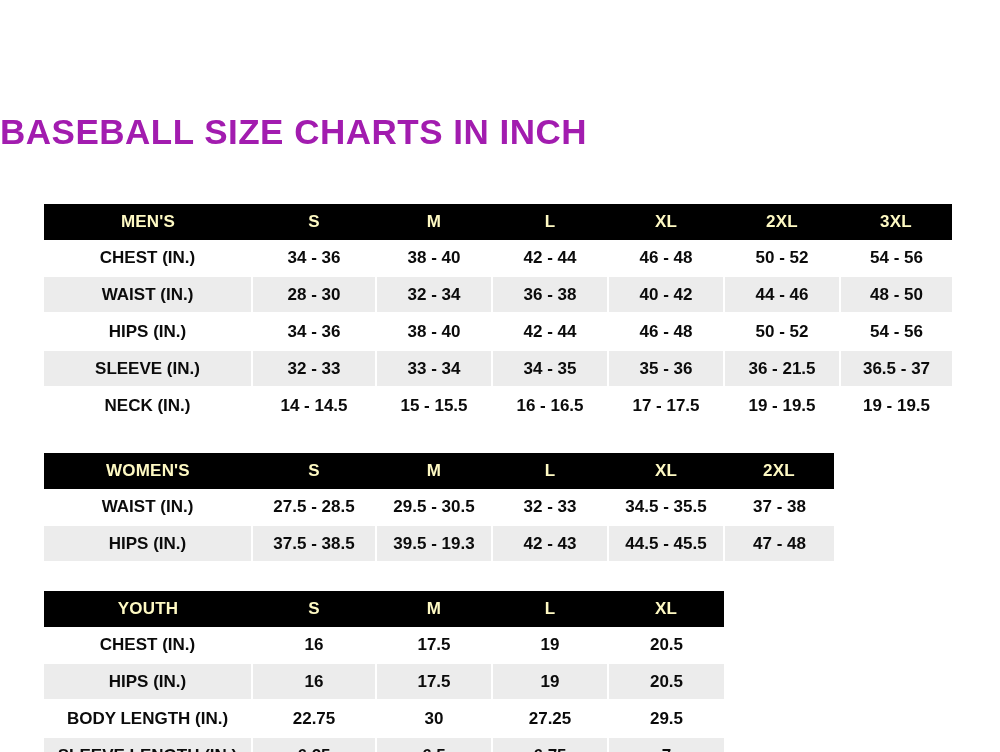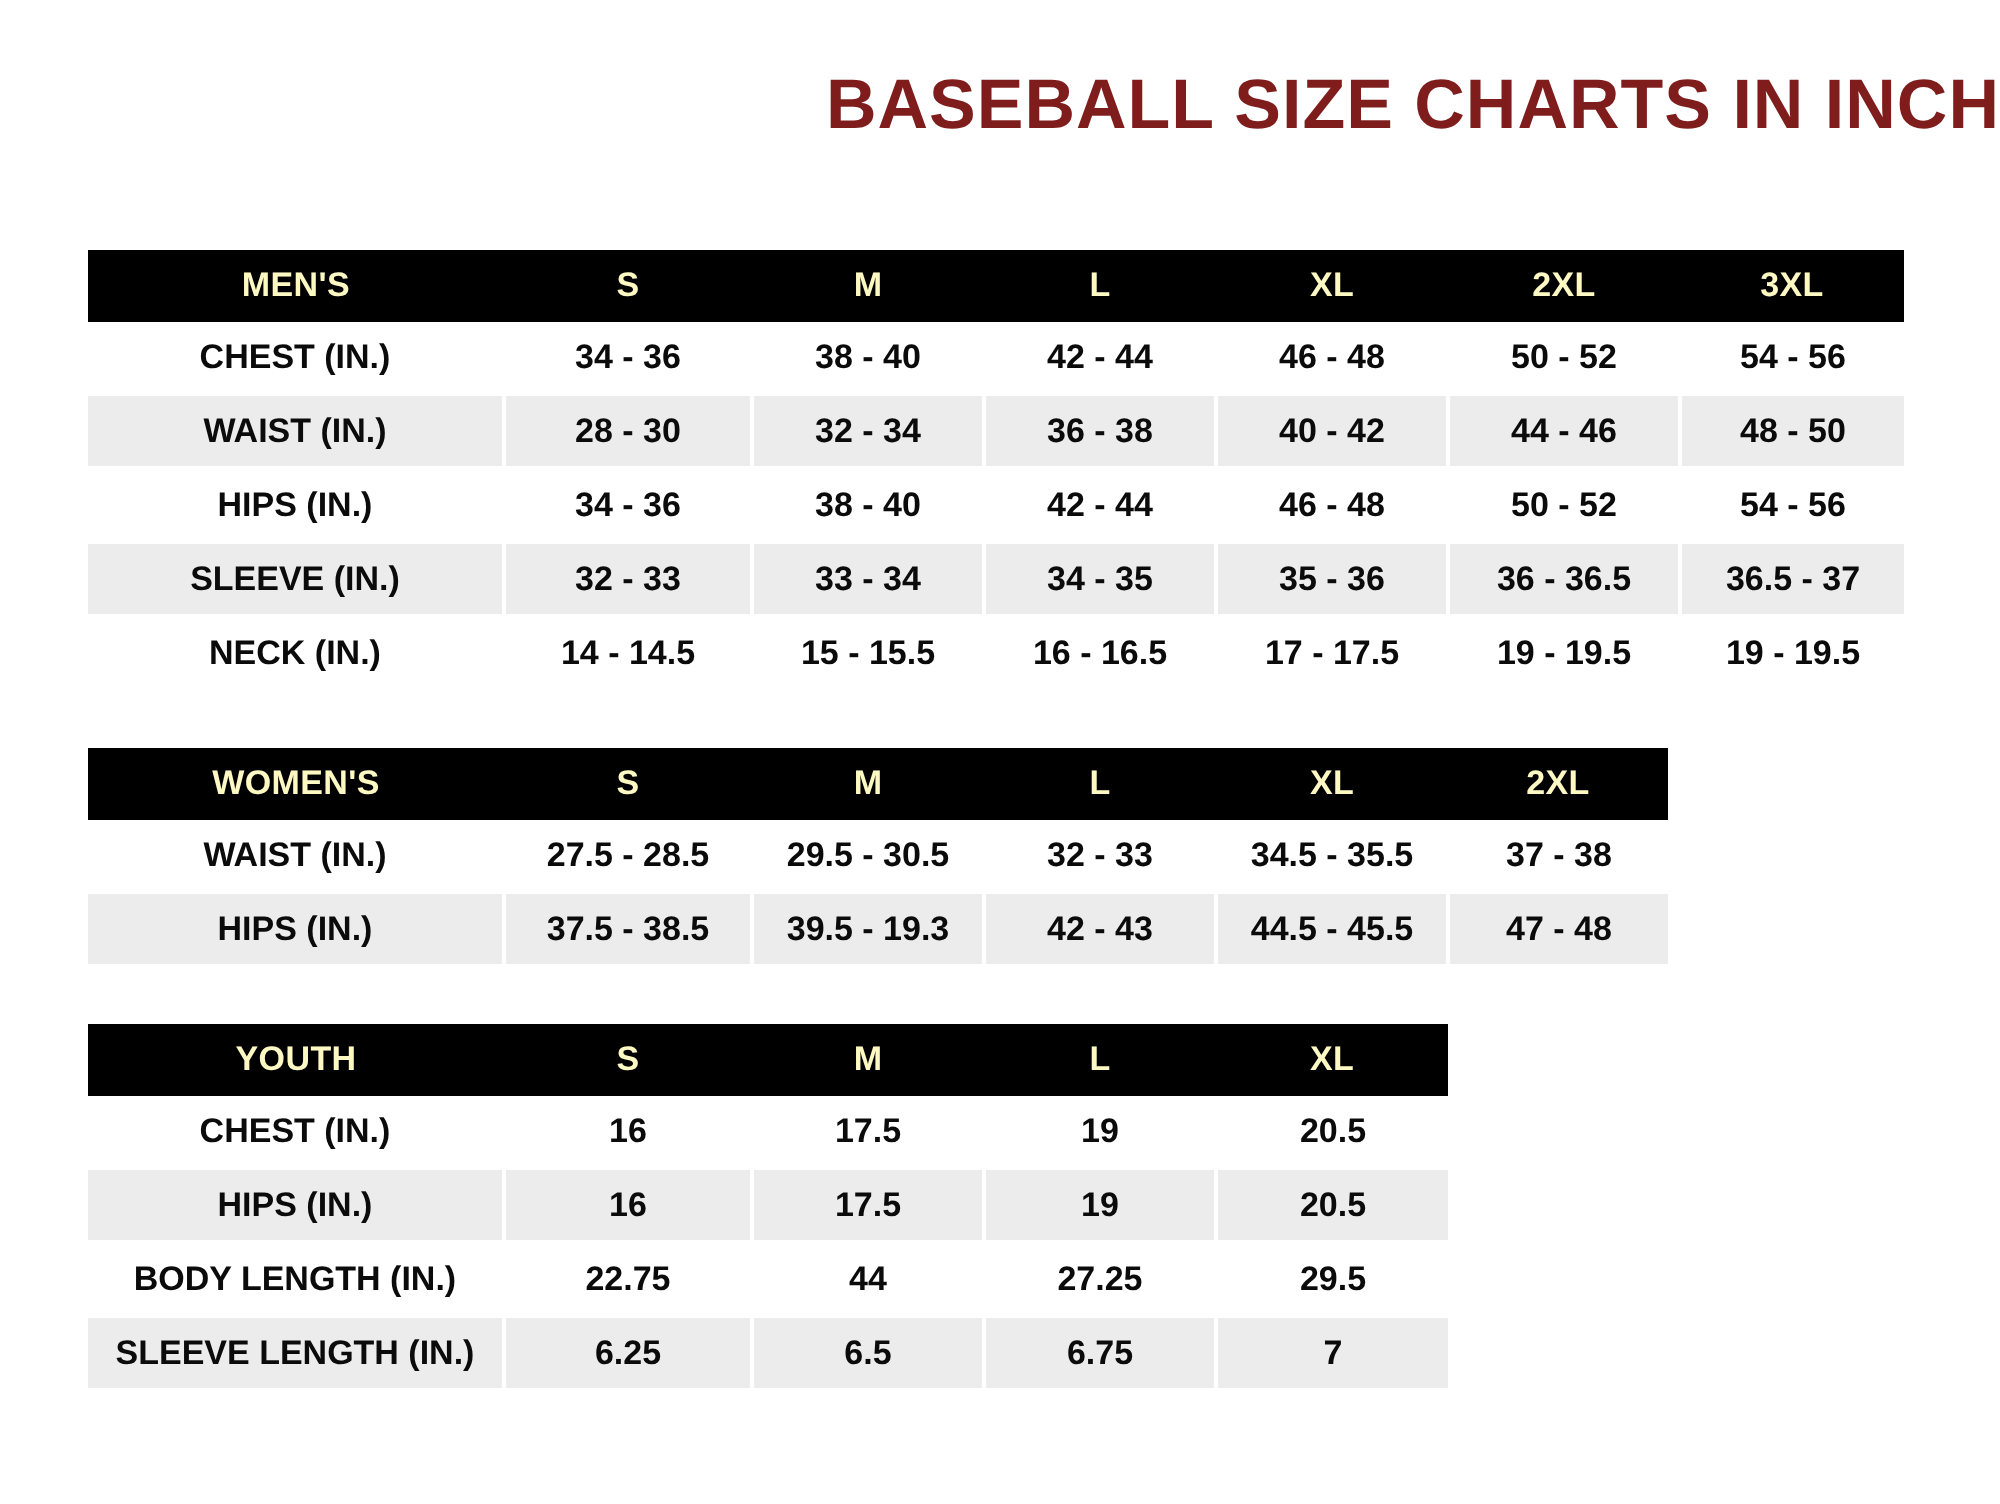--- a/index.html
+++ b/index.html
@@ -14,27 +14,27 @@
     color: #000000;
     overflow: hidden;
   }
   .page {
     position: relative;
     width: 1000px;
     height: 752px;
     box-sizing: border-box;
   }
   .title {
-    text-align: right;
+    text-align: left;
     font-size: 35px;
     font-weight: bold;
     letter-spacing: 0.5px;
     margin: 0;
-    padding-top: 33px;
-    color: #7f1d1d;
+    padding-top: 112px;
+    color: #a21caf;
   }
 
   .tables {
     margin-top: 52px;
     padding-left: 44px;
     padding-right: 44px;
   }
 
   table {
     border-collapse: collapse;
@@ -146,21 +146,21 @@
           <td>46 - 48</td>
           <td>50 - 52</td>
           <td>54 - 56</td>
         </tr>
         <tr>
           <td class="rowlabel">SLEEVE (IN.)</td>
           <td>32 - 33</td>
           <td>33 - 34</td>
           <td>34 - 35</td>
           <td>35 - 36</td>
-          <td>36 - 36.5</td>
+          <td>36 - 21.5</td>
           <td>36.5 - 37</td>
         </tr>
         <tr>
           <td class="rowlabel">NECK (IN.)</td>
           <td>14 - 14.5</td>
           <td>15 - 15.5</td>
           <td>16 - 16.5</td>
           <td>17 - 17.5</td>
           <td>19 - 19.5</td>
           <td>19 - 19.5</td>
@@ -239,21 +239,21 @@
         <tr>
           <td class="rowlabel">HIPS (IN.)</td>
           <td>16</td>
           <td>17.5</td>
           <td>19</td>
           <td>20.5</td>
         </tr>
         <tr>
           <td class="rowlabel">BODY LENGTH (IN.)</td>
           <td>22.75</td>
-          <td>44</td>
+          <td>30</td>
           <td>27.25</td>
           <td>29.5</td>
         </tr>
         <tr>
           <td class="rowlabel">SLEEVE LENGTH (IN.)</td>
           <td>6.25</td>
           <td>6.5</td>
           <td>6.75</td>
           <td>7</td>
         </tr>

